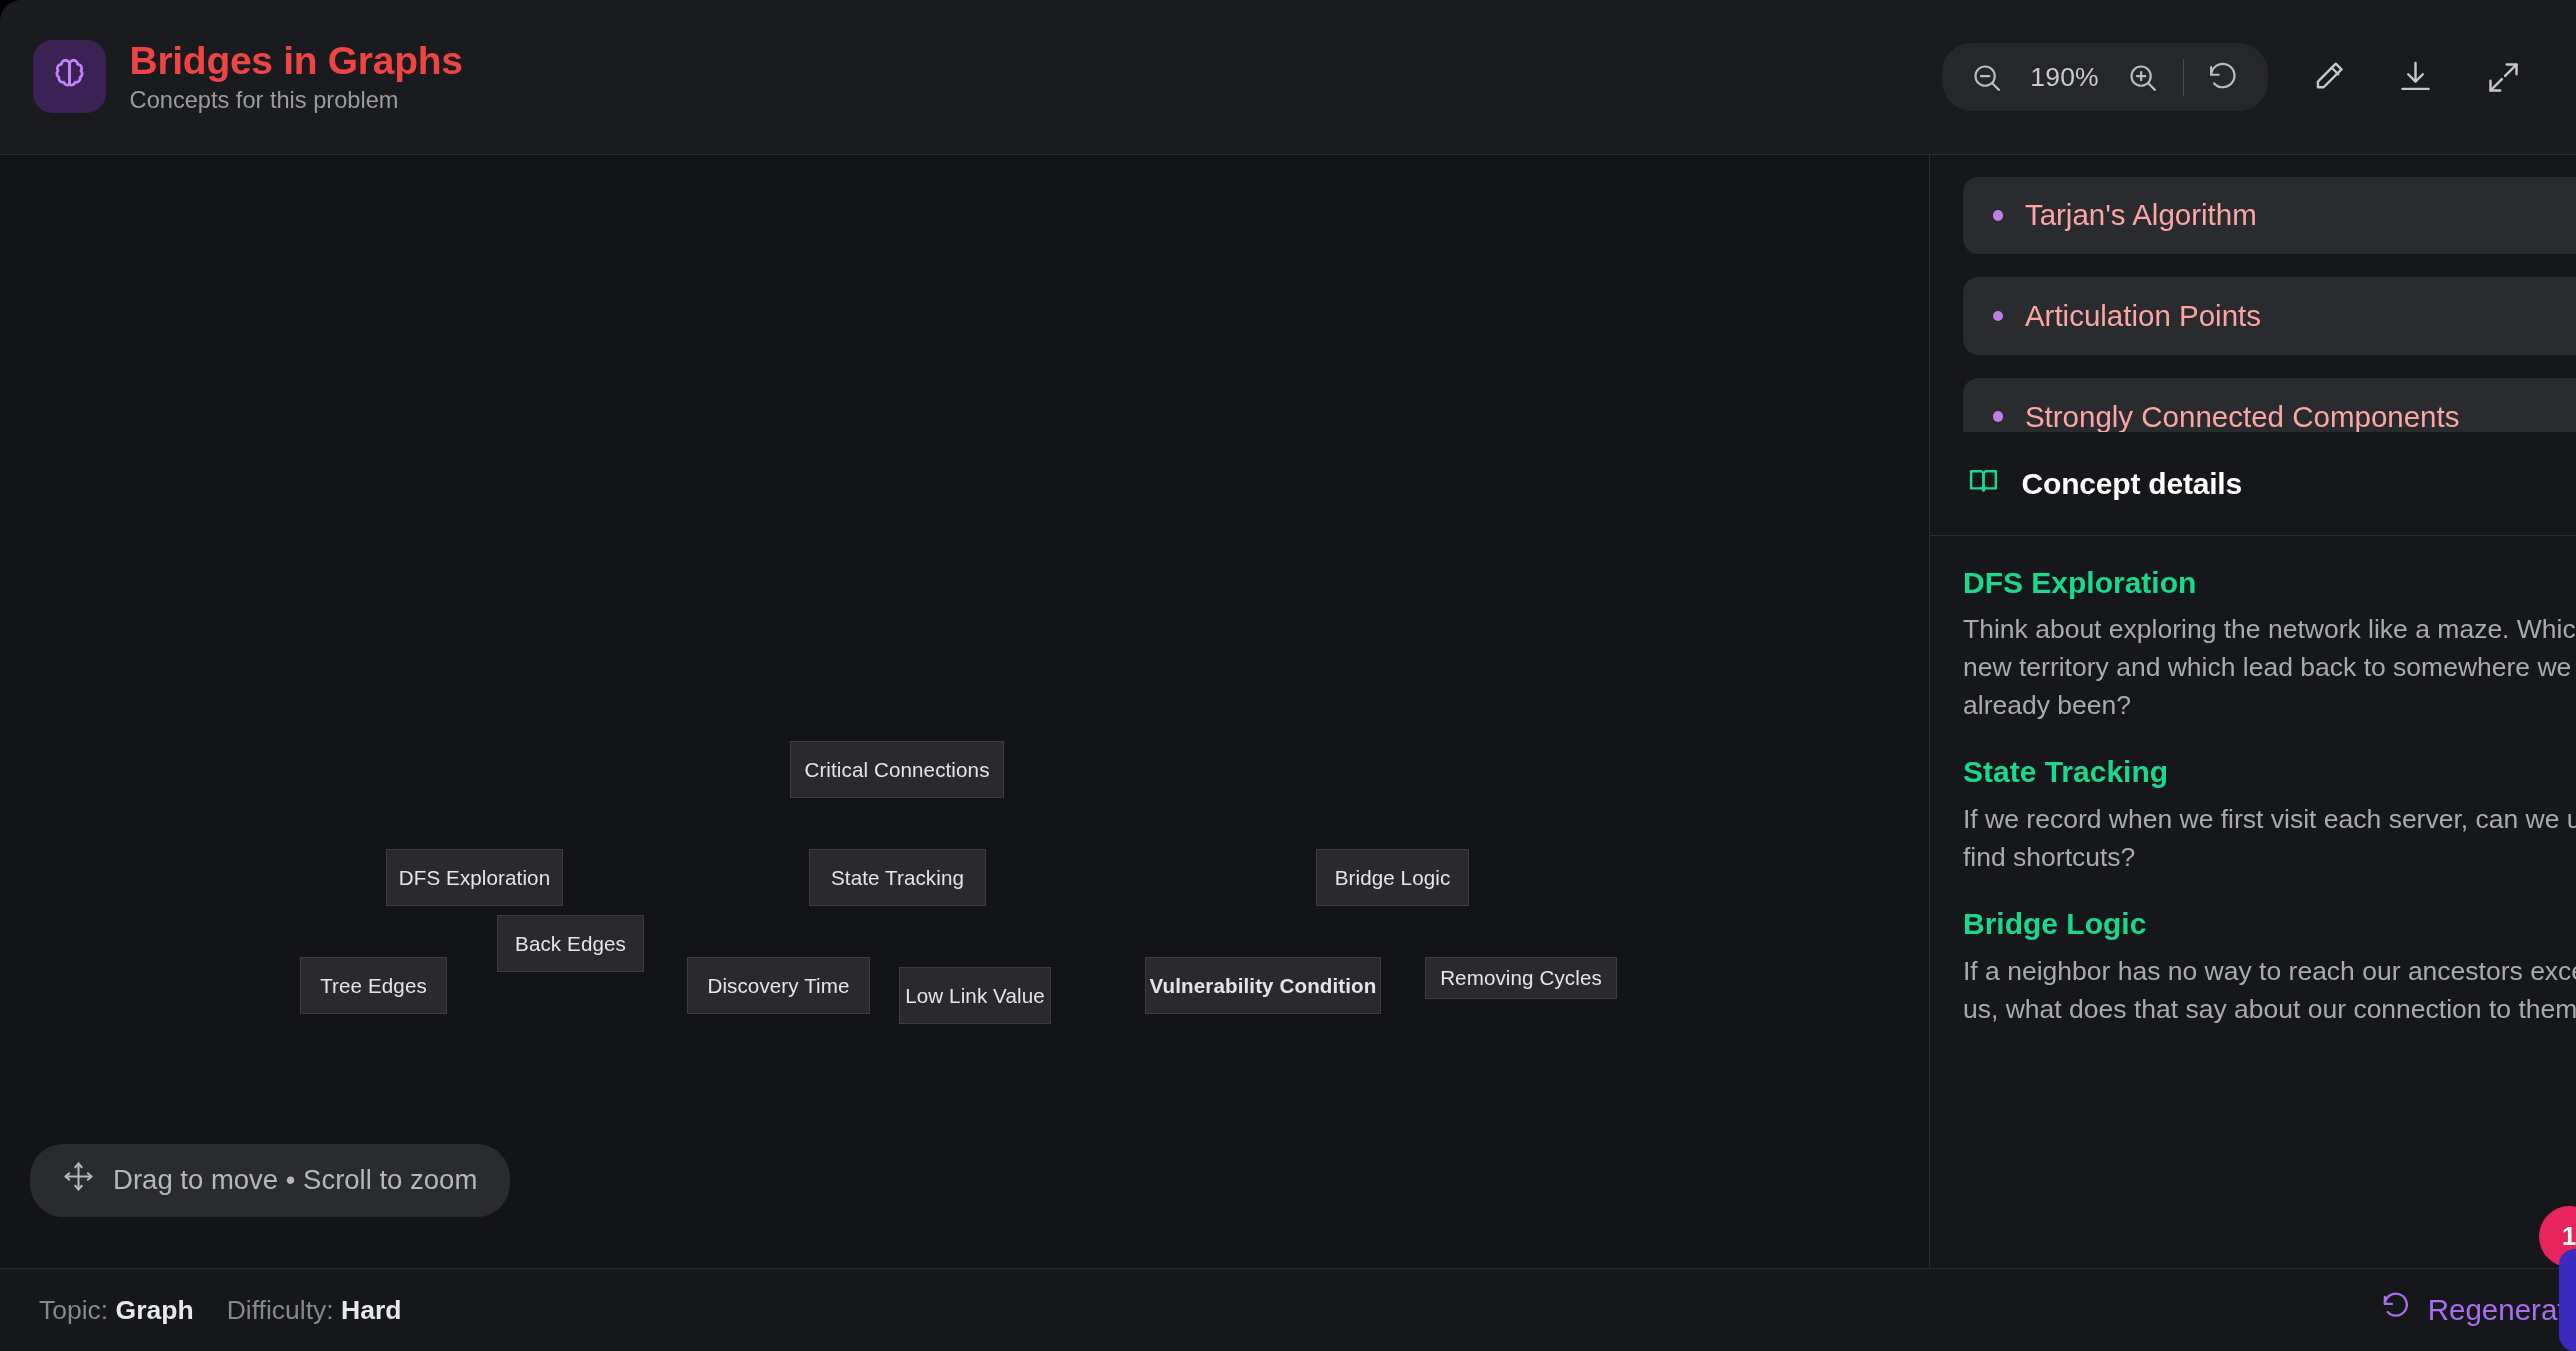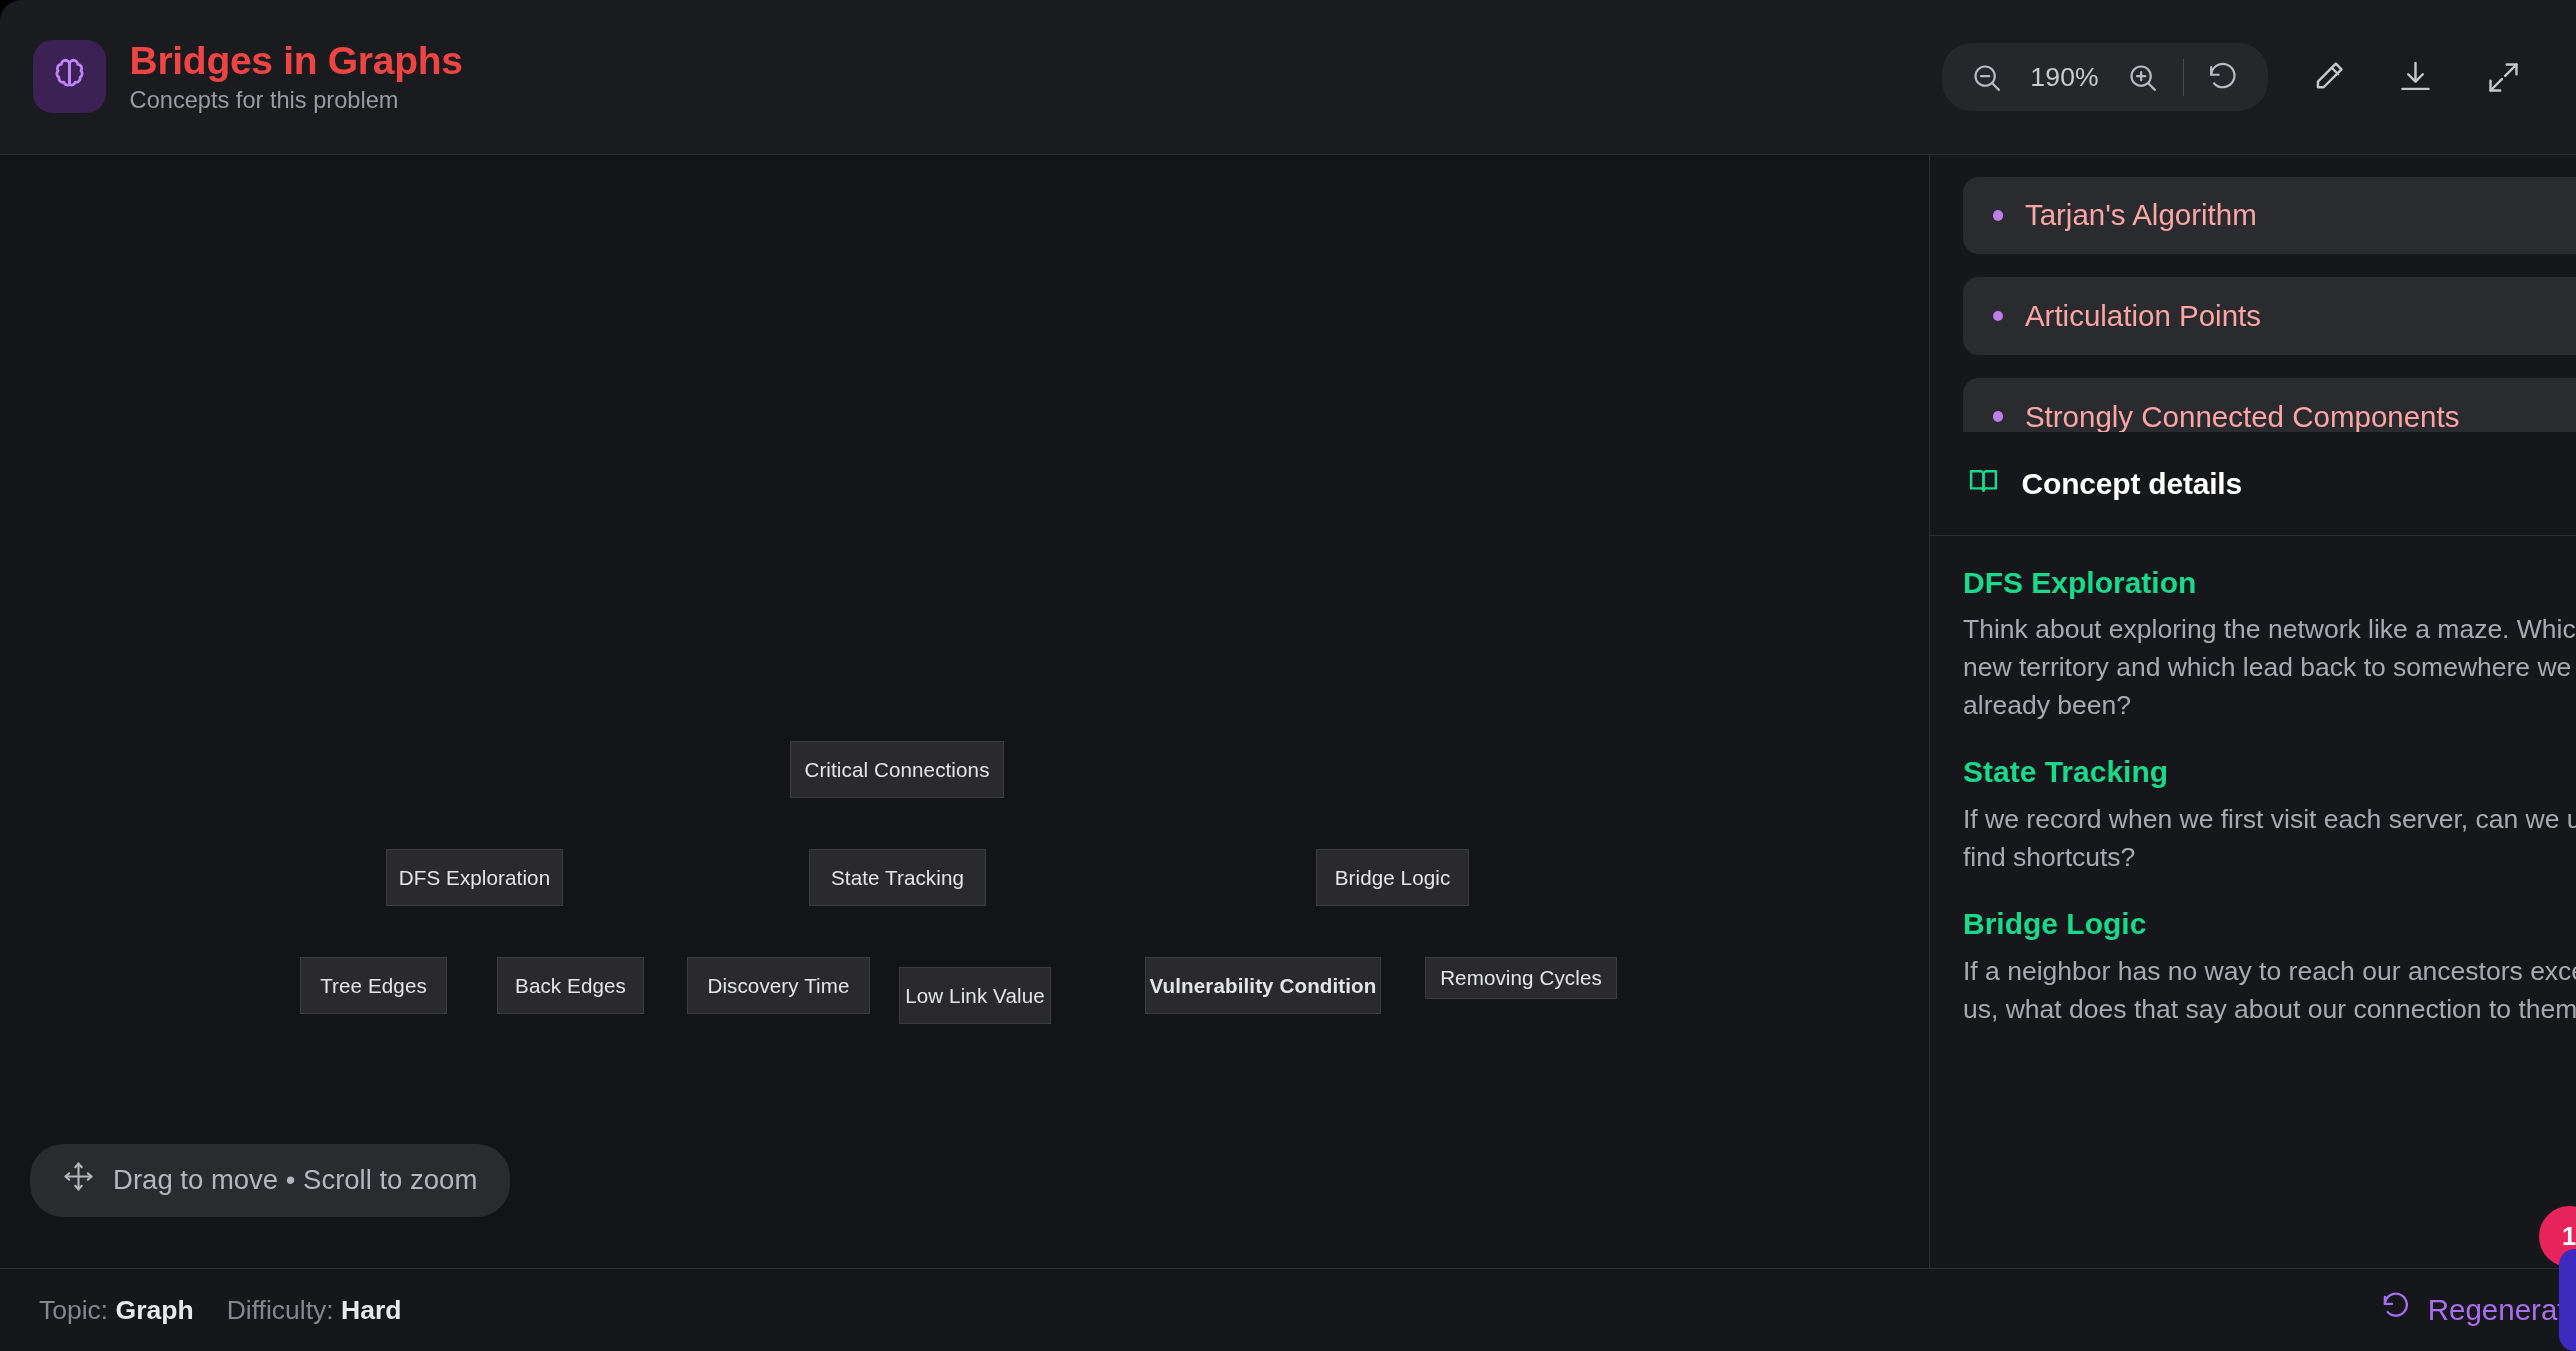--- a/index.html
+++ b/index.html
@@ -255,21 +255,21 @@
           <path d="M914,765 C914,790.3 1025,790.3 1025,811" fill="none" stroke="#8b9099" stroke-width="1.6" marker-end="url(#ah)"></path>
           <path d="M1419,765 C1419,790.3 1286,790.3 1286,811" fill="none" stroke="#8b9099" stroke-width="1.6" marker-end="url(#ah)"></path>
           <path d="M1419,765 C1419,790.3 1550,790.3 1550,811" fill="none" stroke="#8b9099" stroke-width="1.6" marker-end="url(#ah)"></path>
         </svg>
       <div class="graph-layer" id="nodes">
           <div class="node" style="left: 790px; top: 586px; width: 214px; height: 57px;">Critical Connections</div>
           <div class="node" style="left: 386px; top: 694px; width: 177px; height: 57px;">DFS Exploration</div>
           <div class="node" style="left: 809px; top: 694px; width: 177px; height: 57px;">State Tracking</div>
           <div class="node" style="left: 1316px; top: 694px; width: 153px; height: 57px;">Bridge Logic</div>
           <div class="node" style="left: 300px; top: 802px; width: 147px; height: 57px;">Tree Edges</div>
-          <div class="node" style="left: 497px; top: 802px; width: 147px; height: 57px;">Back Edges</div>
+          <div class="node" style="left: 497px; top: 760px; width: 147px; height: 57px;">Back Edges</div>
           <div class="node" style="left: 687px; top: 802px; width: 183px; height: 57px;">Discovery Time</div>
           <div class="node" style="left: 899px; top: 802px; width: 152px; height: 57px; margin-top: 10px;">Low Link Value</div>
           <div class="node" style="left: 1145px; top: 802px; width: 236px; height: 57px; font-weight: bold;">Vulnerability Condition</div>
           <div class="node" style="left: 1425px; top: 802px; width: 192px; height: 42px;">Removing Cycles</div>
         </div>
 
       <div class="hint-pill">
         <span>
           <svg width="31" height="31" viewBox="0 0 24 24" fill="none" stroke="#b6b7bc" stroke-width="1.6" stroke-linecap="round" stroke-linejoin="round">
             <path d="M12 2v20M2 12h20"></path>

